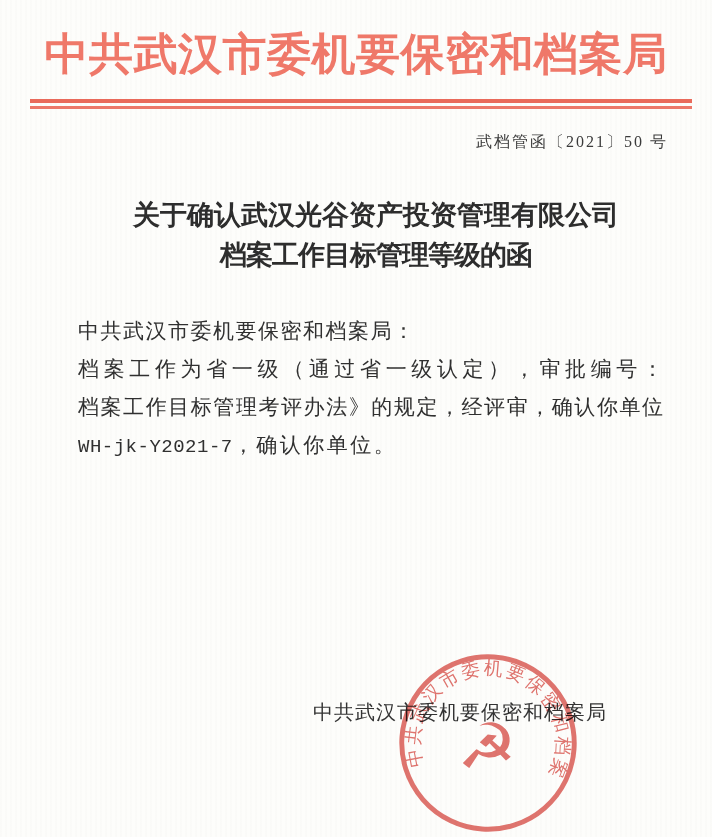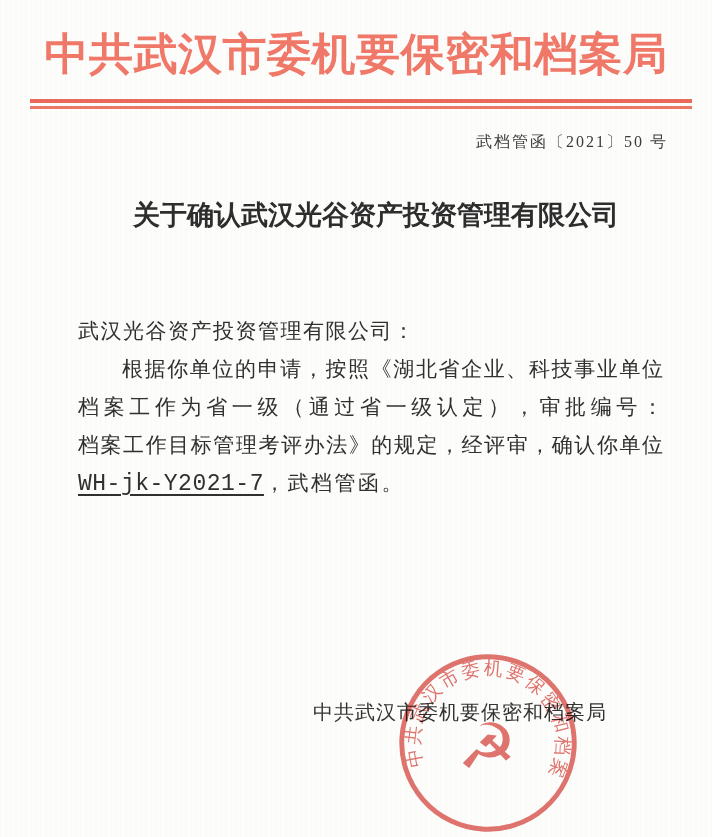--- a/index.html
+++ b/index.html
@@ -42,22 +42,22 @@
     position:absolute; left:78px; width:586px; top:312px;
     font-size:21px; line-height:38px; color:#303030;
   }
   .body-block > div { height:38px; white-space:nowrap; }
   .salutation { letter-spacing:1.5px; }
   .jline { white-space:normal !important; text-align:justify; text-align-last:justify; letter-spacing:1px; }
   .indent { text-indent:44px; }
   .lastline { letter-spacing:2.5px; }
   .code {
     font-family:"Liberation Mono","DejaVu Sans Mono",monospace;
-    font-size:23px; letter-spacing:0.5px;
-    text-decoration:underline; text-underline-offset:4px; text-decoration-thickness:1.5px;
+    font-size:19px; letter-spacing:0.5px;
+    text-underline-offset:4px; text-decoration-thickness:1.5px;
   }
   
   .sig-agency {
     position:absolute; left:313px; top:699px;
     font-size:20px; letter-spacing:1px; color:#333333; white-space:nowrap;
   }
   .sig-date {
     position:absolute; left:383px; top:737px;
     font-size:20px; letter-spacing:1px; word-spacing:3px; color:#333333; white-space:nowrap;
   }
@@ -76,28 +76,28 @@
 <div class="page">
 
   <div class="masthead">中共武汉市委机要保密和档案局</div>
   <div class="rule-thick"></div>
   <div class="rule-thin"></div>
 
   <div class="doc-number">武档管函〔2021〕50 号</div>
 
   <div class="title">
     <div class="l1">关于确认武汉光谷资产投资管理有限公司</div>
+    <div class="l2">档案工作目标管理等级的函</div>
   </div>
 
   <div class="body-block">
-    <div class="salutation">武汉光谷资产投资管理有限公司：</div>
-    <div class="jline indent">根据你单位的申请，按照《湖北省企业、科技事业单位</div>
+    <div class="salutation">中共武汉市委机要保密和档案局：</div>
     <div class="jline">档案工作为省一级（通过省一级认定），审批编号：</div>
     <div class="jline">档案工作目标管理考评办法》的规定，经评审，确认你单位</div>
-    <div class="lastline"><span class="code">WH-jk-Y2021-7</span><span>，武档管函。</span></div>
+    <div class="lastline"><span class="code">WH-jk-Y2021-7</span><span>，确认你单位。</span></div>
   </div>
 
   <div class="sig-agency">中共武汉市委机要保密和档案局</div>
 
   <svg class="seal" viewBox="-100 -100 200 200" xmlns="http://www.w3.org/2000/svg" aria-hidden="true">
     <g transform="rotate(4)">
       <circle r="88" fill="none" stroke="#db5650" stroke-width="5"></circle>
       <path id="sealRingPath" d="M -63.4,29.6 A 70,70 0 1 1 63.4,29.6" fill="none"></path>
       <text font-size="19" fill="#db5650" letter-spacing="2.5">
         <textPath href="#sealRingPath" startOffset="2">中共武汉市委机要保密和档案局</textPath>

